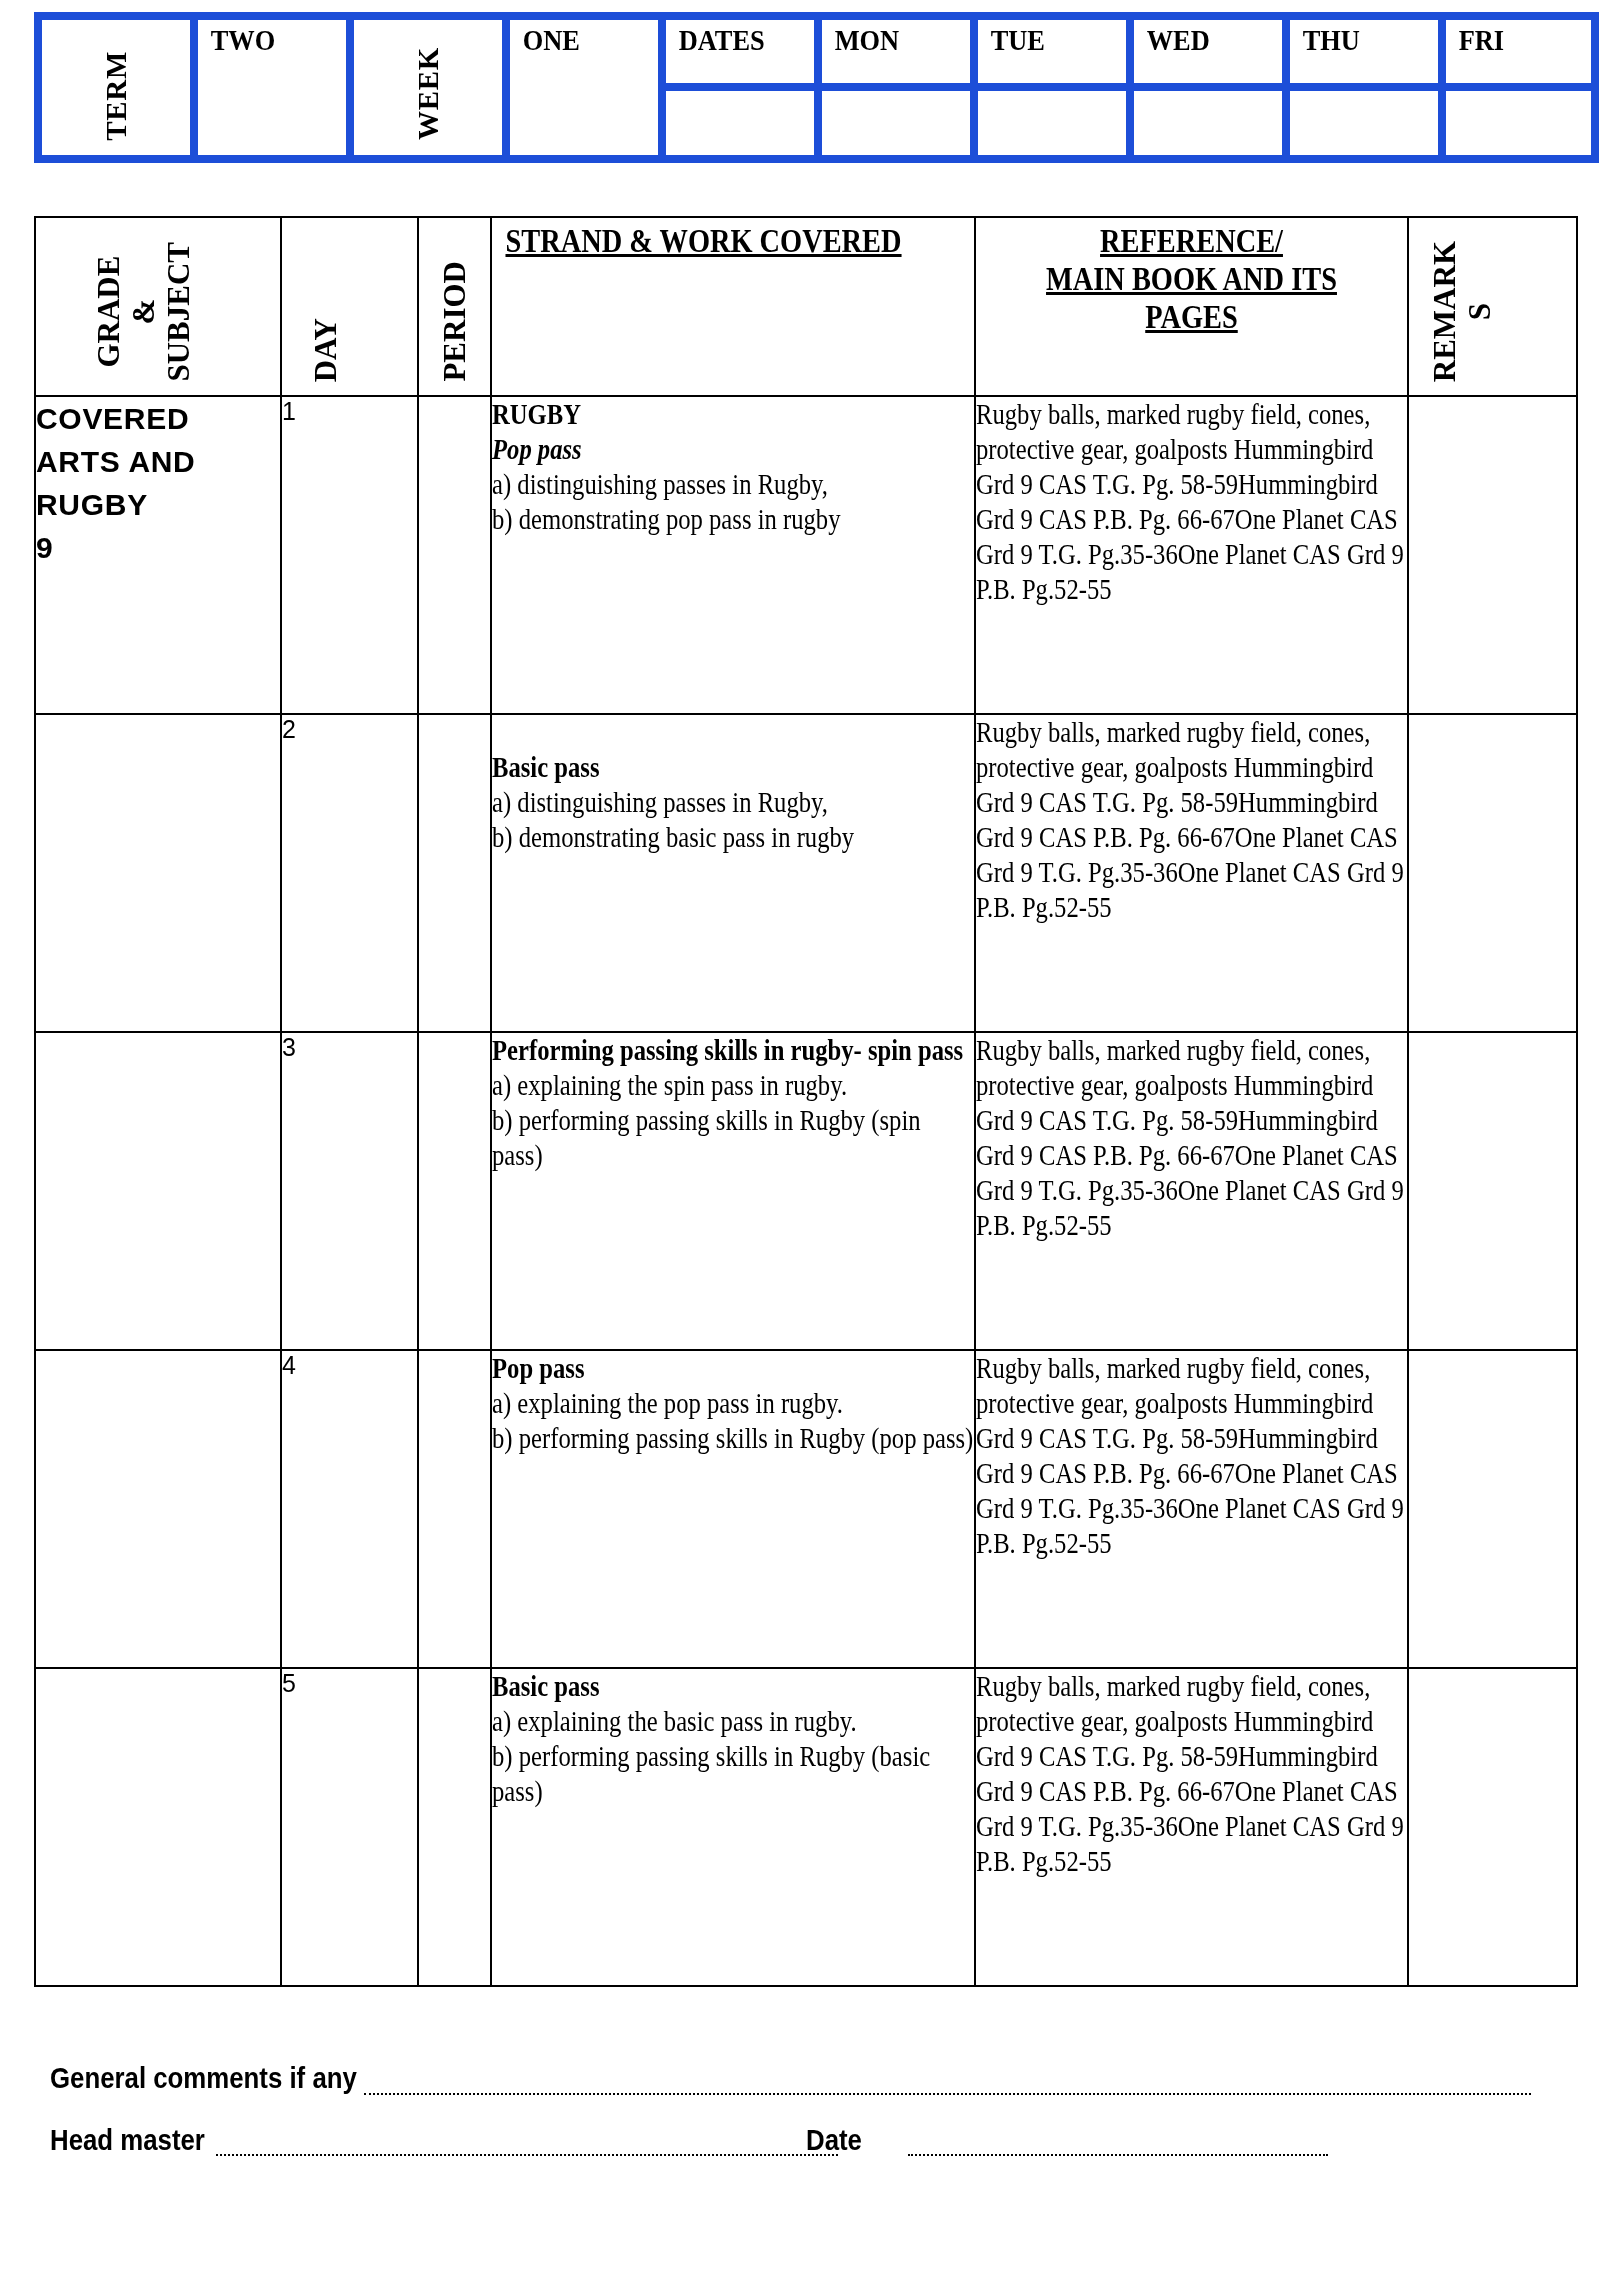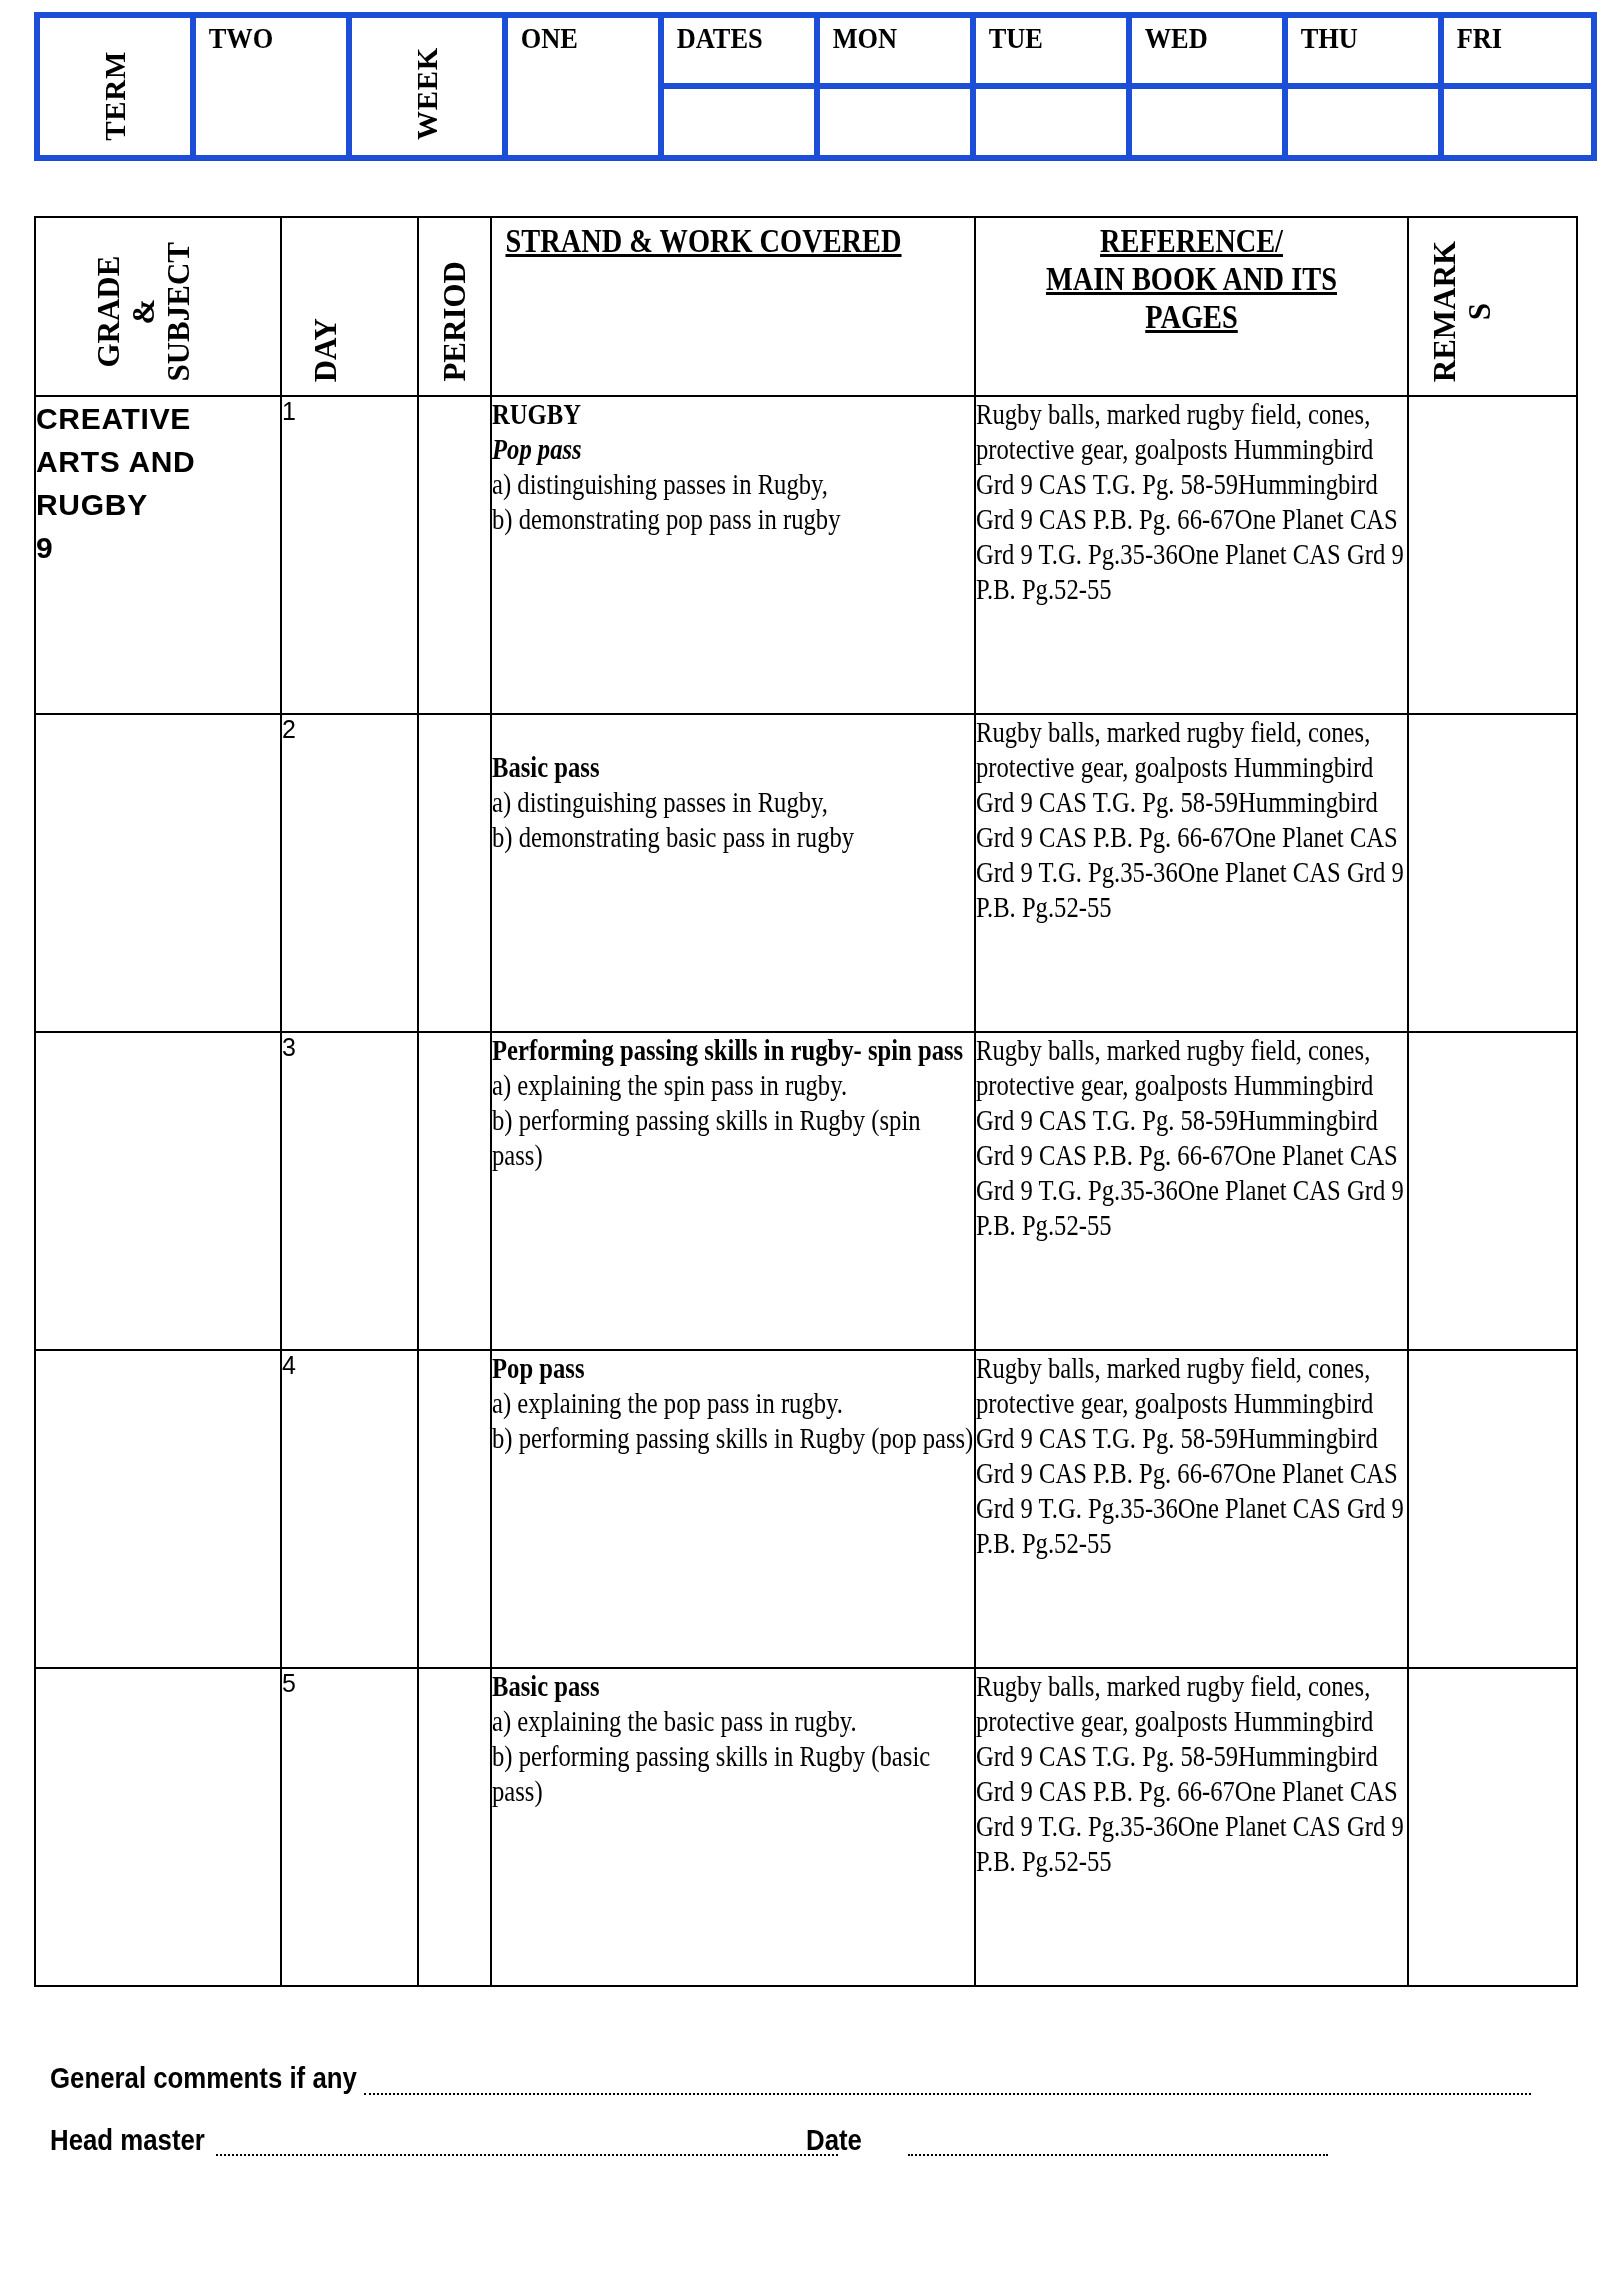--- a/index.html
+++ b/index.html
@@ -5,21 +5,21 @@
   html, body { margin: 0; padding: 0; background: #ffffff; }
   body { width: 1623px; height: 2295px; position: relative; overflow: hidden; color: #000; }
 
   
   .top-table {
     position: absolute; left: 34px; top: 11.8px;
     width: 1555px; height: 143px;
     border-collapse: collapse; table-layout: fixed;
   }
   .top-table td {
-    border: 6px solid #1d4ed8; vertical-align: top; padding: 0;
+    border: 8px solid #1d4ed8; vertical-align: top; padding: 0;
     font-family: "Liberation Serif", "DejaVu Serif", serif;
     font-weight: bold; font-size: 30px; line-height: 1;
   }
   .top-table td .lbl { display: block; padding: 5.2px 0 0 14.4px; transform: scaleX(0.88); transform-origin: left top; }
   .vert-cell { position: relative; }
   .vert-text {
     position: absolute; left: 50%; bottom: 14.4px;
     writing-mode: vertical-rl; transform: translateX(-50%) rotate(180deg);
     font-family: "Liberation Serif", "DejaVu Serif", serif;
     font-weight: bold; font-size: 29px; letter-spacing: 0.7px; white-space: nowrap;
@@ -182,21 +182,21 @@
           <span>REMARK</span><br>
           <span>S</span>
         </span>
       </th>
     </tr>
   </thead>
   <tbody>
 
     <tr>
       <td class="subject">
-        <span>CREATIVE</span><br>
+        <span>COVERED</span><br>
         <span>ARTS AND</span><br>
         <span>RUGBY</span><br>
         <span>9</span>
       </td>
       <td class="day-num">1</td>
       <td></td>
       <td class="content">
         <span class="inner">
           <span class="title-b">RUGBY</span><br>
           <span class="title-i">Pop pass</span><br>

